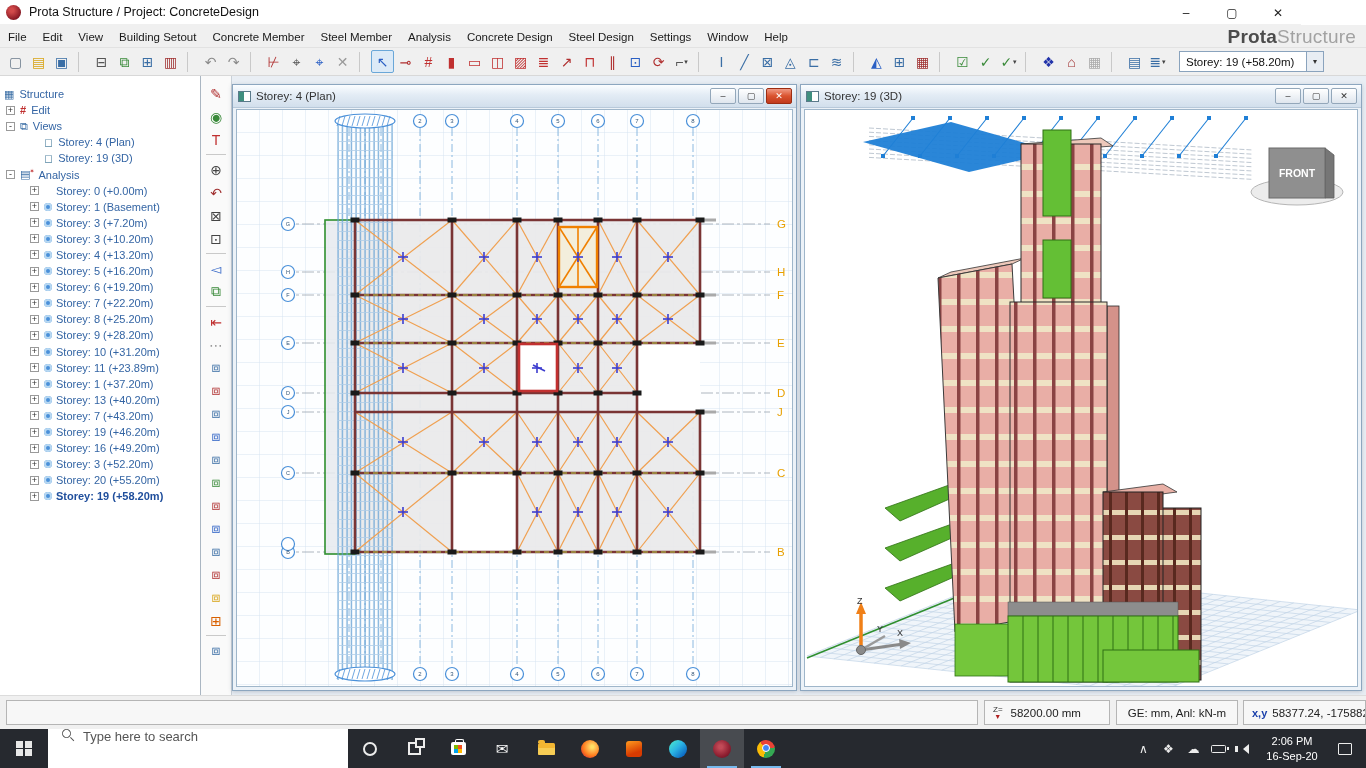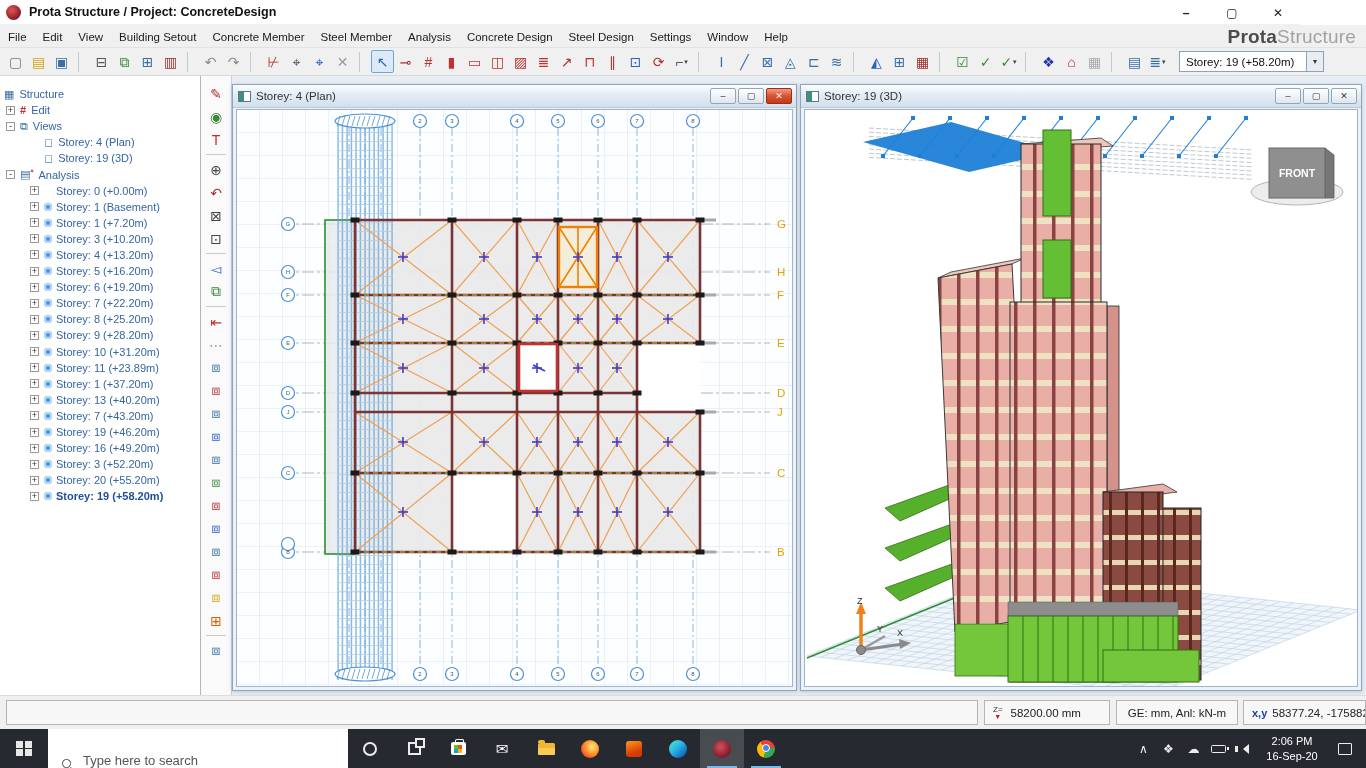--- a/index.html
+++ b/index.html
@@ -2,21 +2,21 @@
 <html><head>
 <meta charset="utf-8">
 <style>
   html,body{margin:0;padding:0;width:1366px;height:768px;overflow:hidden;
     font-family:"Liberation Sans","DejaVu Sans",sans-serif;background:#fff;
     -webkit-font-smoothing:antialiased;}
   *{box-sizing:border-box;}
 
   
   #titlebar{position:absolute;left:0;top:0;width:1301px;height:25px;background:#fff;
-    display:flex;align-items:center;border-bottom:1px solid #f0f0f0;font-weight:bold;}
+    display:flex;align-items:center;border-bottom:1px solid #f0f0f0;}
   .app-ico{width:15px;height:15px;border-radius:50%;margin:0 8px 0 6px;
     background:radial-gradient(circle at 38% 35%,#d24a4a 15%,#8e1d27 65%,#5c0d18);}
   #titlebar .t{font-size:12.5px;color:#111;}
   .win-ctrl{position:absolute;top:0;height:25px;display:flex;align-items:center;justify-content:center;
     width:46px;font-size:12px;color:#222;}
   
   #menubar{position:absolute;left:0;top:25px;width:1366px;height:23px;background:#f0f0f0;
     display:flex;align-items:center;border-bottom:1px solid #e2e2e2;}
   .menu-item{font-size:11.5px;color:#1a1a1a;padding:3px 8px;cursor:default;}
   #brand{position:absolute;right:10px;top:1px;font-size:19px;letter-spacing:.2px;}
@@ -81,21 +81,21 @@
   .z-t{font-size:8px;color:#333;}
   .z-a{font-size:7px;color:#b02020;margin-top:-1px;}
   .xy-l{color:#1a3faa;font-weight:bold;margin-right:5px;font-size:11px;}
 
   
   #taskbar{position:absolute;left:0;top:729px;width:1366px;height:39px;background:#26292f;
     display:flex;align-items:stretch;color:#e8e8e8;}
   #start{width:48px;display:flex;align-items:center;justify-content:center;}
   .winlogo{display:grid;grid-template-columns:7px 7px;grid-template-rows:7px 7px;gap:1.5px;}
   .winlogo div{background:#e8e8e8;}
-  #search{width:300px;background:#fff;display:flex;align-items:flex-end;color:#555;}
+  #search{width:300px;background:#fff;display:flex;align-items:flex-start;color:#555;}
   .mag{width:9px;height:9px;border:1.6px solid #555;border-radius:50%;position:relative;
     transform:rotate(-45deg);margin:0 12px 0 14px;flex:none;}
   .mag::after{content:"";position:absolute;left:2.6px;top:8.5px;width:1.6px;height:5px;background:#555;}
   #search .ph{font-size:13px;}
   .tb-app{width:44px;display:flex;align-items:center;justify-content:center;position:relative;}
   .tb-app.active{background:rgba(255,255,255,.16);}
   .tb-app .ul{position:absolute;bottom:0;left:7px;right:7px;height:2.5px;background:#76b9ed;}
   .ap-ring{width:14px;height:14px;border:2px solid #ececec;border-radius:50%;}
   .ap-taskview{width:13px;height:13px;border:2px solid #ececec;position:relative;background:transparent;}
   .ap-taskview::after{content:"";position:absolute;right:-6px;top:-6px;width:6px;height:6px;
@@ -339,21 +339,21 @@
           <span class="tree-lab">Storey: 0 (+0.00m)</span>
         </div>
         <div class="tree-row" style="padding-left: 30px;">
           <span class="exp">+</span>
           <span class="dot"></span>
           <span class="tree-lab">Storey: 1 (Basement)</span>
         </div>
         <div class="tree-row" style="padding-left: 30px;">
           <span class="exp">+</span>
           <span class="dot"></span>
-          <span class="tree-lab">Storey: 1 (+7.20m)</span>
+          <span class="tree-lab">Storey: 3 (+7.20m)</span>
         </div>
         <div class="tree-row" style="padding-left: 30px;">
           <span class="exp">+</span>
           <span class="dot"></span>
           <span class="tree-lab">Storey: 3 (+10.20m)</span>
         </div>
         <div class="tree-row" style="padding-left: 30px;">
           <span class="exp">+</span>
           <span class="dot"></span>
           <span class="tree-lab">Storey: 4 (+13.20m)</span>

